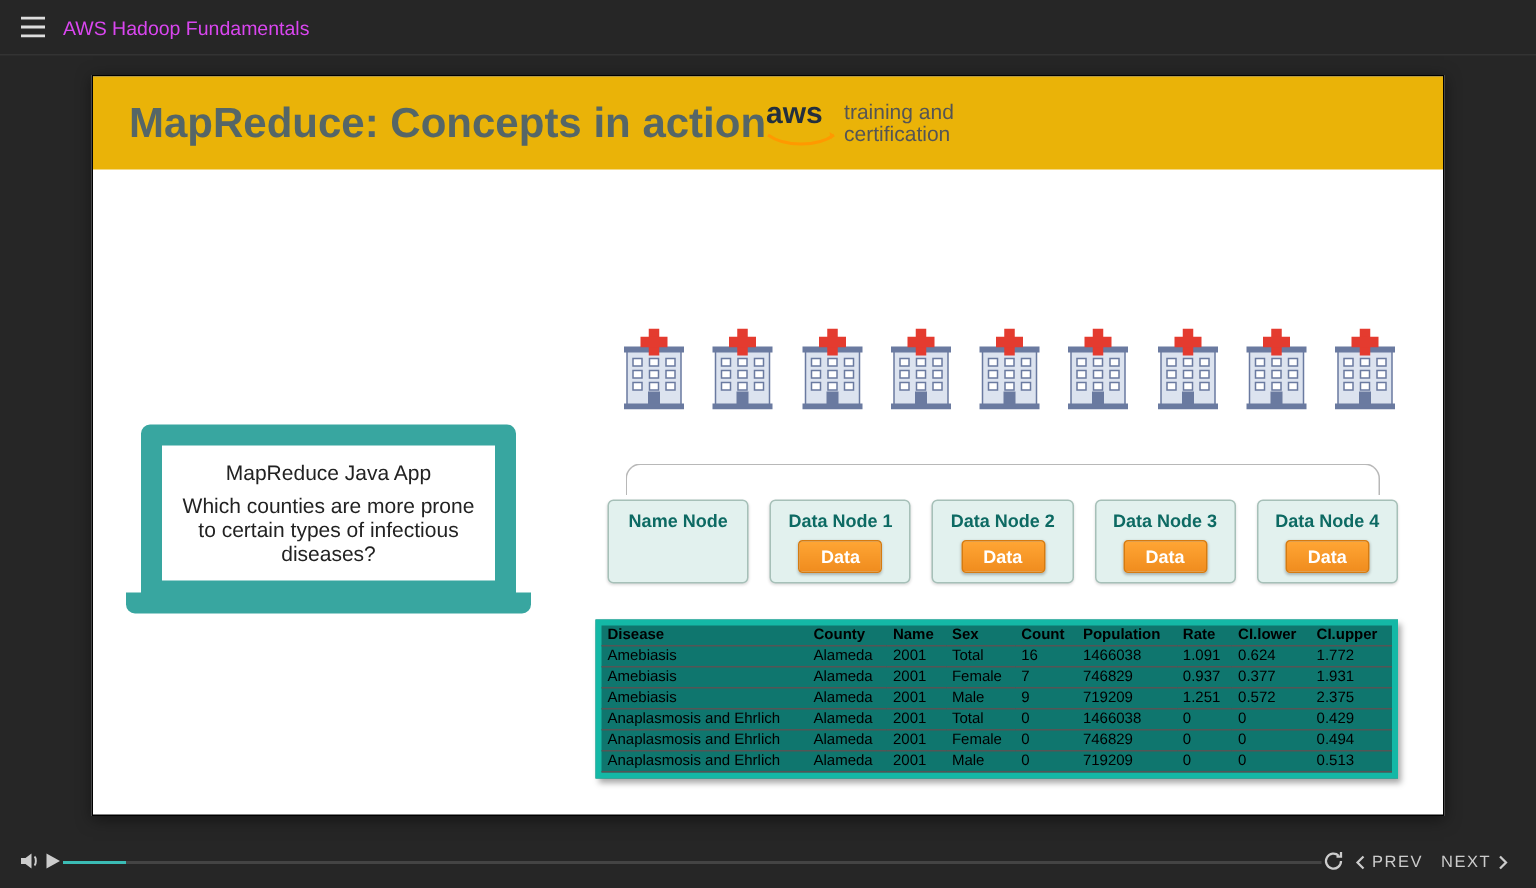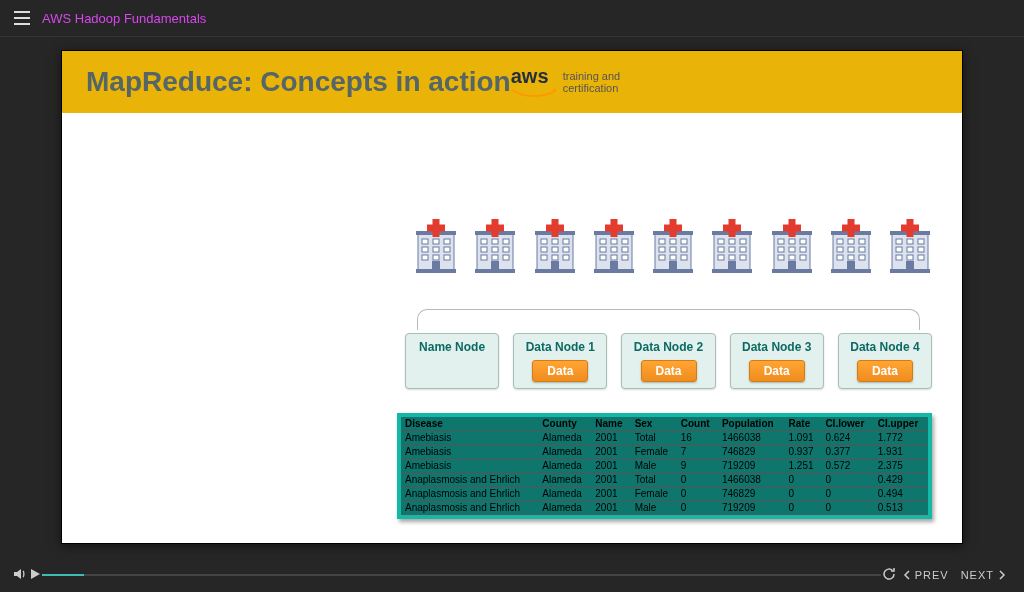--- a/index.html
+++ b/index.html
@@ -7,21 +7,21 @@
   .hamburger { width:28px; display:flex; justify-content:center; cursor:pointer;}
   .hamburger svg { stroke:#ddd; }
   .course-title { font-size:13px; margin-left:6px; color:#d946ef; }
   .stage-wrap { width:1024px; height:520px; display:flex; align-items:center; justify-content:center; }
   .stage { width:900px; height:492px; background:#fff; border:1px solid #000; box-shadow:0 2px 10px rgba(0,0,0,0.5); display:flex; flex-direction:column; }
   .slide-header { height:62px; background:#eab308; display:flex; align-items:center; justify-content:flex-start; padding:0 24px; }
   .slide-title { font-size:28px; font-weight:700; color:#556667; font-family:"Amazon Ember",Arial,sans-serif; }
   .aws-logo { display:flex; align-items:center; gap:6px; }
   .aws-logo .mark { font-weight:800; font-size:20px; color:#232f3e; position:relative; line-height:1; }
   .aws-logo .swoosh { display:block; margin-top:2px; }
-  .aws-logo .txt { font-size:11px; color:#555; line-height:1.1; }
+  .aws-logo .txt { font-size:14px; color:#555; line-height:1.1; }
   .slide-body { flex:1; position:relative; padding:12px 18px; }
   .laptop { position:absolute; left:32px; top:170px; width:250px; }
   .laptop-frame { position:relative; border:14px solid #38a6a0; background:#fff;border-radius:6px; padding:10px 8px;}
   .laptop-frame:after{ content:""; position:absolute; left:-24px; right:-24px; bottom:-22px; height:14px; background:#38a6a0; border-radius:0 0 6px 6px;}
   .laptop-inner { text-align:center; font-size:14px; color:#222;}
   .laptop-inner .app-title{ font-size:14px; margin-bottom:6px;}
   .hospitals { position:absolute; left:352px; top:106px; right:30px; display:flex; justify-content:space-between; }
   .hospital { width:44px; }
   .nodes-frame { position:absolute; left:343px; right:30px; top:212px; }
   .bracket { position:absolute; left:12px; right:12px; top:-16px; height:20px; border:1px solid #b8b8b8; border-bottom:none; border-radius:10px 10px 0 0;}
@@ -66,20 +66,28 @@
             </svg>
         </div>
         <div class="txt">
           <div>training and</div>
           <div>certification</div>
         </div>
       </div>
     </div>
 
     <div class="slide-body">
+      <div class="laptop">
+        <div class="laptop-frame">
+          <div class="laptop-inner">
+            <div class="app-title">MapReduce Java App</div>
+            <div>Which counties are more prone to certain types of infectious diseases?</div>
+          </div>
+        </div>
+      </div>
 
       <div class="hospitals" id="hospitals">
           <div class="hospital"><svg width="44" height="54" viewBox="0 0 44 54">
   <rect x="4" y="14" width="36" height="38" fill="#dce3ef" stroke="#6a7aa0"></rect>
   <rect x="2" y="12" width="40" height="4" fill="#6a7aa0"></rect>
   <rect x="2" y="50" width="40" height="4" fill="#6a7aa0"></rect>
   <g fill="#fff" stroke="#6a7aa0">
     <rect x="8" y="20" width="6" height="5"></rect>
                 <rect x="19" y="20" width="6" height="5"></rect>
                 <rect x="30" y="20" width="6" height="5"></rect>

